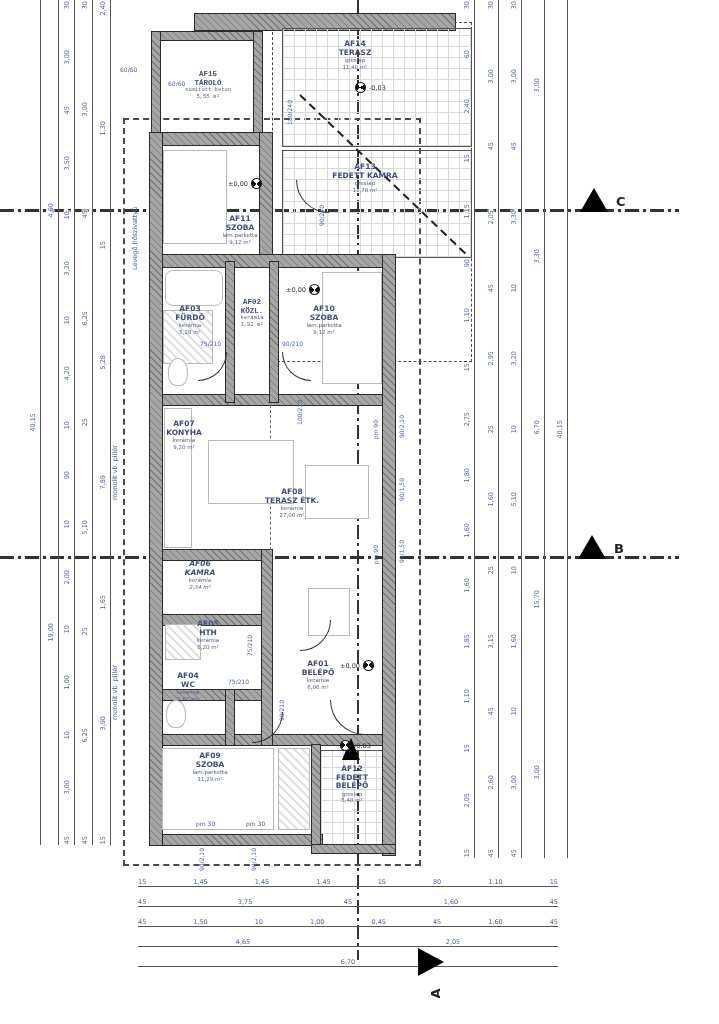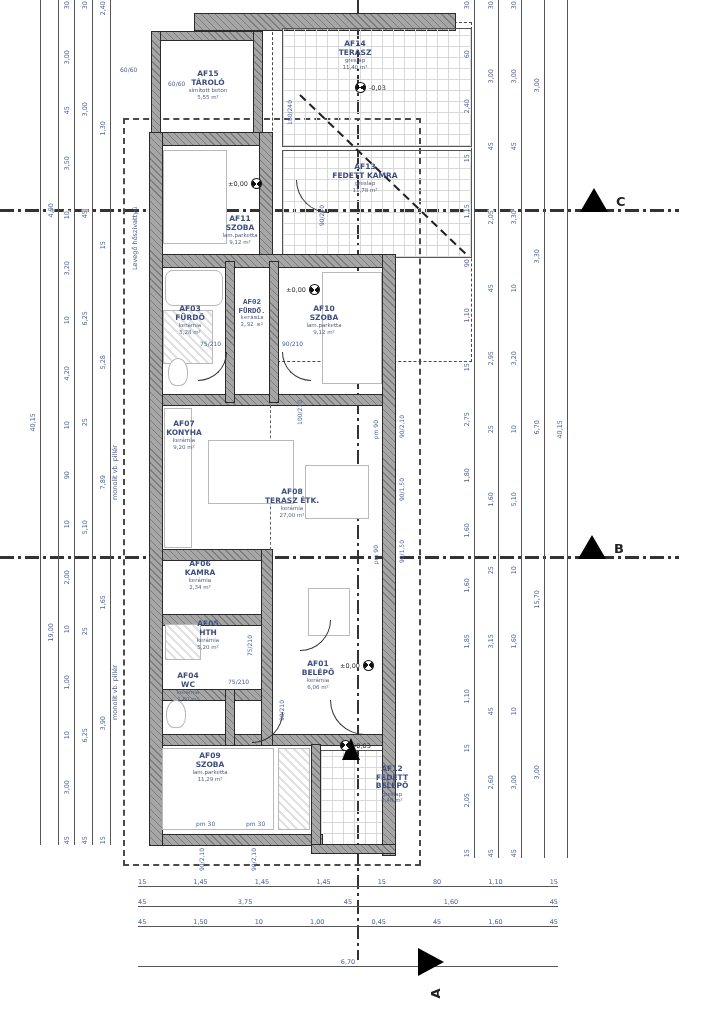--- a/index.html
+++ b/index.html
@@ -129,21 +129,21 @@
   <div class="furn shade" style="left:278px;top:748px;width:30px;height:80px;"></div>
   <div class="arrow-up" style="left:342px;top:738px;"></div>
 
   <div class="arc" style="left:296px;top:180px;width:32px;height:32px;"></div>
   <div class="arc flip" style="left:198px;top:352px;width:28px;height:28px;"></div>
   <div class="arc" style="left:282px;top:352px;width:28px;height:28px;"></div>
   <div class="arc flip" style="left:300px;top:620px;width:30px;height:30px;"></div>
   <div class="arc" style="left:330px;top:700px;width:34px;height:34px;"></div>
   <div class="arc flip" style="left:252px;top:712px;width:30px;height:30px;"></div>
 
-  <div class="room" style="left:168px;top:70px;width:80px;">
+  <div class="room" style="left:168px;top:70px;width:80px;font-family:Liberation Mono, monospace;">
     <span class="rid">AF15</span>
     <span class="rname">TÁROLÓ</span>
     <span class="rfin">simított beton</span>
     <span class="rarea">5,55 m²</span>
   </div>
   <div class="room" style="left:315px;top:40px;width:80px;">
     <span class="rid">AF14</span>
     <span class="rname">TERASZ</span>
     <span class="rfin">greslap</span>
     <span class="rarea">11,40 m²</span>
@@ -161,21 +161,21 @@
     <span class="rarea">9,12 m²</span>
   </div>
   <div class="room" style="left:160px;top:305px;width:60px;">
     <span class="rid">AF03</span>
     <span class="rname">FÜRDŐ</span>
     <span class="rfin">kerámia</span>
     <span class="rarea">5,28 m²</span>
   </div>
   <div class="room" style="left:228px;top:298px;width:48px;font-family:Liberation Mono, monospace;">
     <span class="rid">AF02</span>
-    <span class="rname">FÜRDŐ.</span>
+    <span class="rname">KÖZL.</span>
     <span class="rfin">kerámia</span>
     <span class="rarea">3,92 m²</span>
   </div>
   <div class="room" style="left:292px;top:305px;width:64px;">
     <span class="rid">AF10</span>
     <span class="rname">SZOBA</span>
     <span class="rfin">lam.parketta</span>
     <span class="rarea">9,12 m²</span>
   </div>
   <div class="room" style="left:152px;top:420px;width:64px;">
@@ -183,21 +183,21 @@
     <span class="rname">KONYHA</span>
     <span class="rfin">kerámia</span>
     <span class="rarea">9,20 m²</span>
   </div>
   <div class="room" style="left:262px;top:488px;width:60px;">
     <span class="rid">AF08</span>
     <span class="rname">TERASZ ÉTK.</span>
     <span class="rfin">kerámia</span>
     <span class="rarea">27,00 m²</span>
   </div>
-  <div class="room" style="left:168px;top:560px;width:64px;">
+  <div class="room" style="left:168px;top:560px;width:64px;font-style:italic;">
     <span class="rid">AF06</span>
     <span class="rname">KAMRA</span>
     <span class="rfin">kerámia</span>
     <span class="rarea">2,34 m²</span>
   </div>
   <div class="room" style="left:180px;top:620px;width:56px;">
     <span class="rid">AF05</span>
     <span class="rname">HTH</span>
     <span class="rfin">kerámia</span>
     <span class="rarea">5,20 m²</span>
@@ -213,21 +213,21 @@
     <span class="rname">BELÉPŐ</span>
     <span class="rfin">kerámia</span>
     <span class="rarea">6,06 m²</span>
   </div>
   <div class="room" style="left:178px;top:752px;width:64px;">
     <span class="rid">AF09</span>
     <span class="rname">SZOBA</span>
     <span class="rfin">lam.parketta</span>
     <span class="rarea">11,29 m²</span>
   </div>
-  <div class="room" style="left:322px;top:765px;width:60px;padding-left:40px;">
+  <div class="room" style="left:322px;top:765px;width:60px;">
     <span class="rid">AF12</span>
     <span class="rname">FEDETT BELÉPŐ</span>
     <span class="rfin">greslap</span>
     <span class="rarea">5,48 m²</span>
   </div>
 
   <div class="level" style="left:228px;top:178px;">
     <span>±0,00</span>
       <span class="cross"></span>
   </div>
@@ -401,20 +401,24 @@
   <div class="dim-row" style="left:138px;top:916px;width:420px;">
       <span class="dv">45</span>
       <span class="dv">1,50</span>
       <span class="dv">10</span>
       <span class="dv">1,00</span>
       <span class="dv">0,45</span>
       <span class="dv">45</span>
       <span class="dv">1,60</span>
       <span class="dv">45</span>
     </div>
+  <div class="dim-row center" style="left:138px;top:936px;width:420px;">
+      <span class="dv">4,65</span>
+      <span class="dv">2,05</span>
+    </div>
   <div class="dim-row center" style="left:138px;top:956px;width:420px;">
       <span class="dv">6,70</span>
     </div>
 
   <div class="tri-up" style="left:580px;top:188px;"></div>
   <div class="sec-label" style="left:616px;top:194px;">C</div>
   <div class="tri-up" style="left:578px;top:535px;"></div>
   <div class="sec-label" style="left:614px;top:541px;">B</div>
   <div class="tri-right" style="left:418px;top:948px;"></div>
   <div class="sec-label rot" style="left:430px;top:986px;">A</div>

